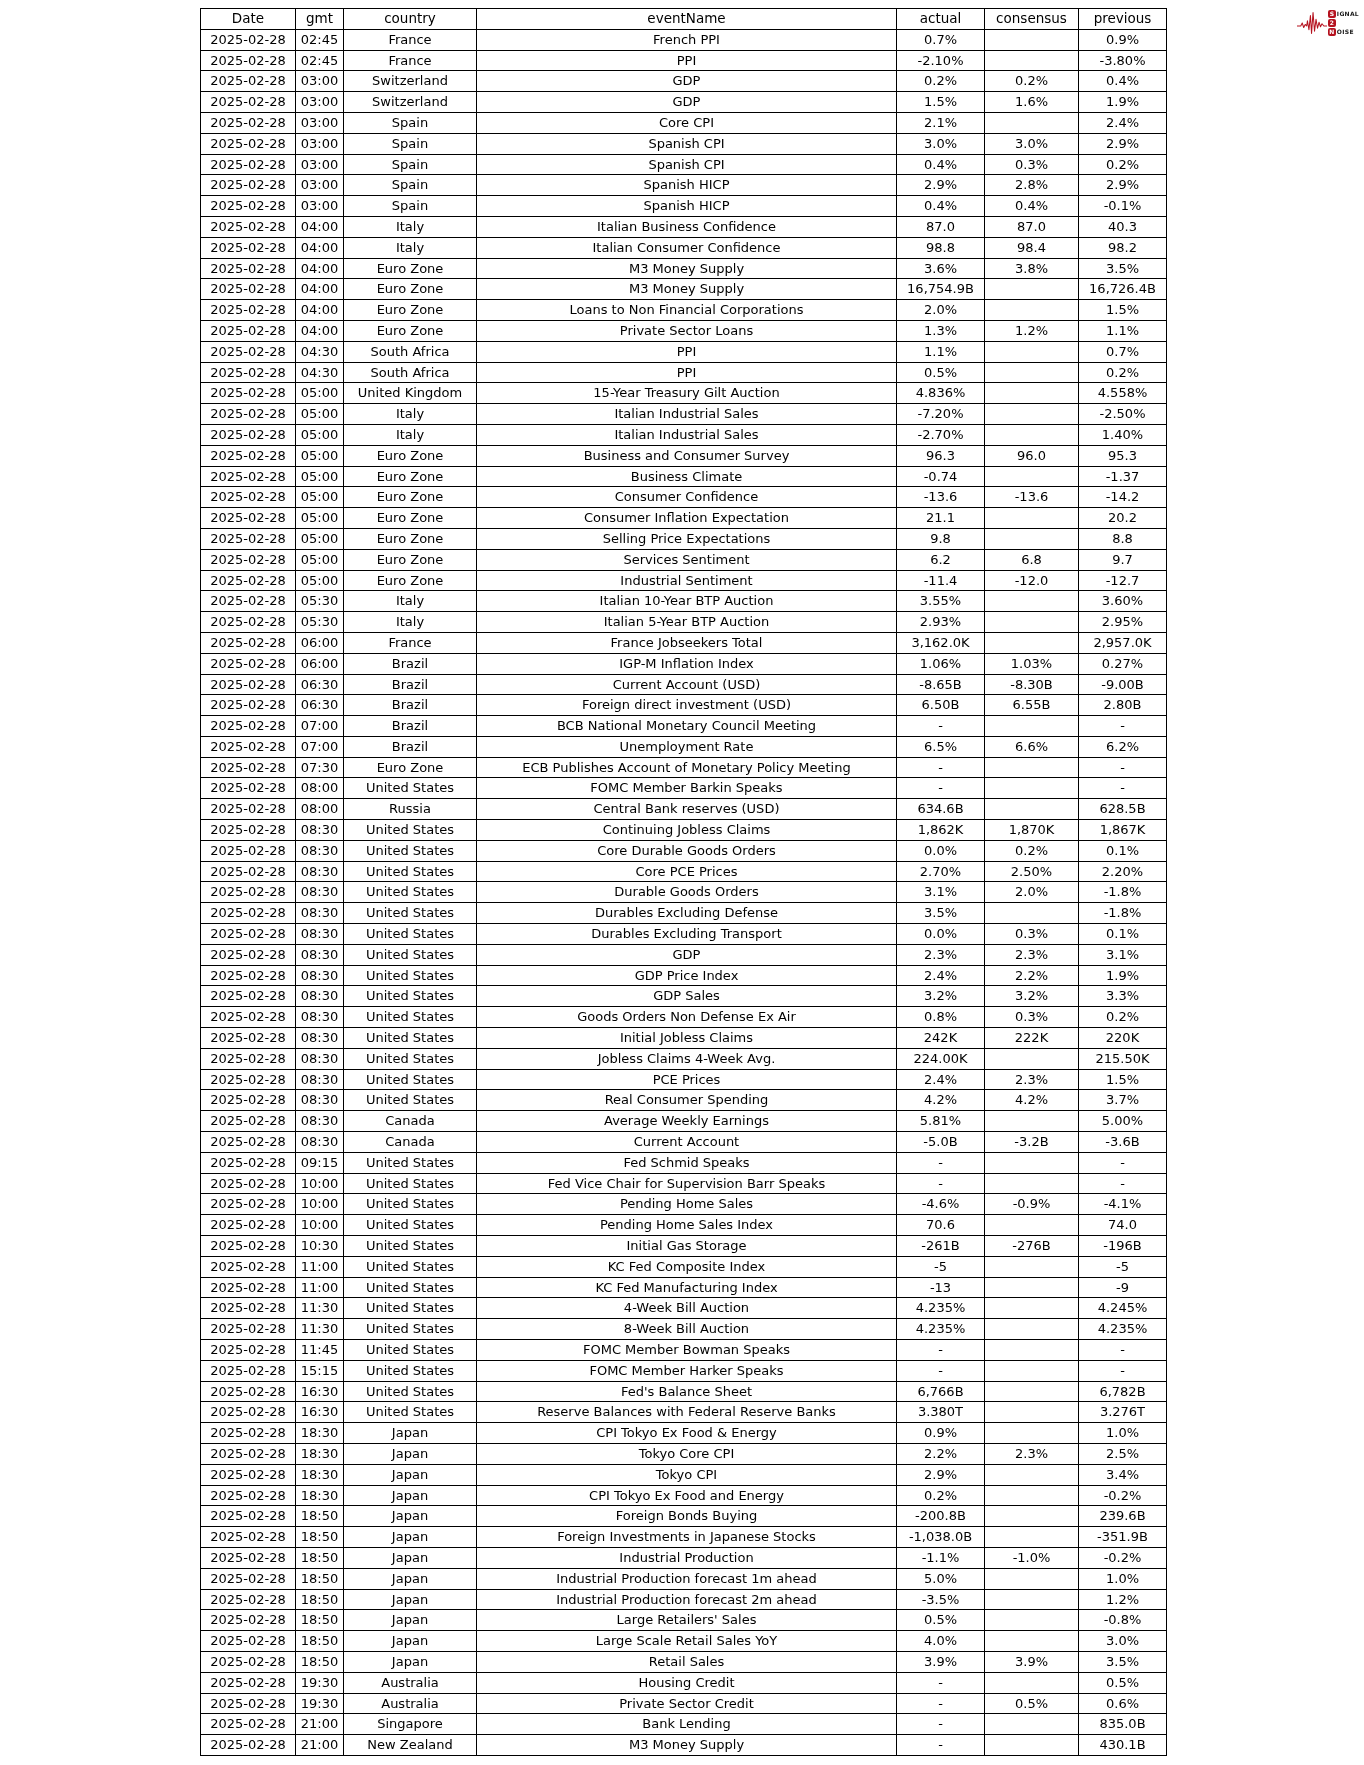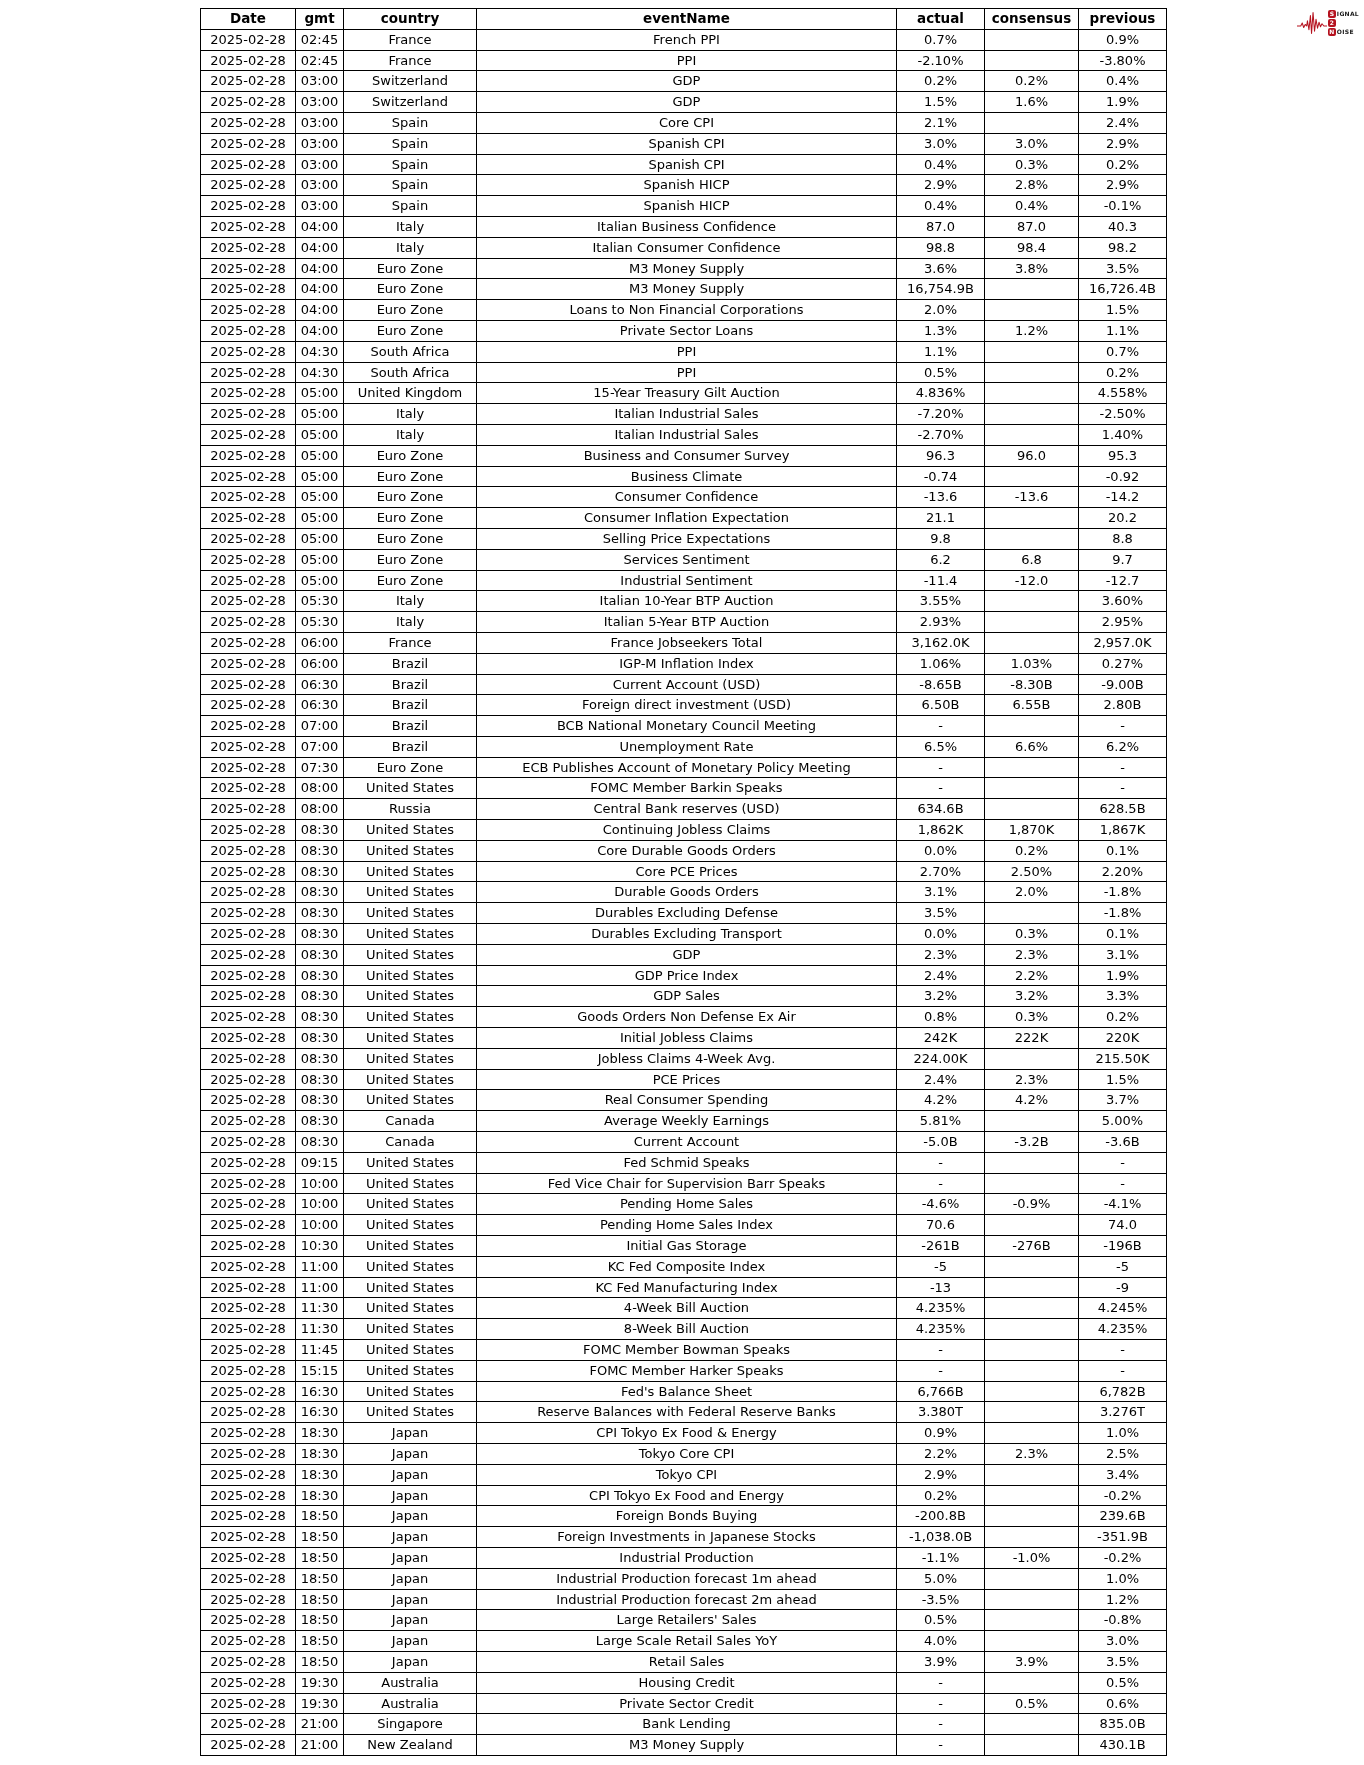--- a/index.html
+++ b/index.html
@@ -28,21 +28,21 @@
     border: 1px solid #000000;
     text-align: center;
     vertical-align: middle;
     padding: 0 3px;
     line-height: 19.8px;
     height: 19.8px;
     white-space: nowrap;
     overflow: hidden;
   }
   table.calendar th {
-    font-weight: bold;
+    font-weight: normal;
     font-size: 13.5px;
   }
   col.c-date     { width: 95px; }
   col.c-gmt      { width: 48px; }
   col.c-country  { width: 133px; }
   col.c-event    { width: 420px; }
   col.c-actual   { width: 88px; }
   col.c-consensus{ width: 94px; }
   col.c-previous { width: 88px; }
 
@@ -326,21 +326,21 @@
           <td>96.0</td>
           <td>95.3</td>
         </tr>
         <tr>
           <td>2025-02-28</td>
           <td>05:00</td>
           <td>Euro Zone</td>
           <td>Business Climate</td>
           <td>-0.74</td>
           <td></td>
-          <td>-0.92</td>
+          <td>-1.37</td>
         </tr>
         <tr>
           <td>2025-02-28</td>
           <td>05:00</td>
           <td>Euro Zone</td>
           <td>Consumer Confidence</td>
           <td>-13.6</td>
           <td>-13.6</td>
           <td>-14.2</td>
         </tr>

